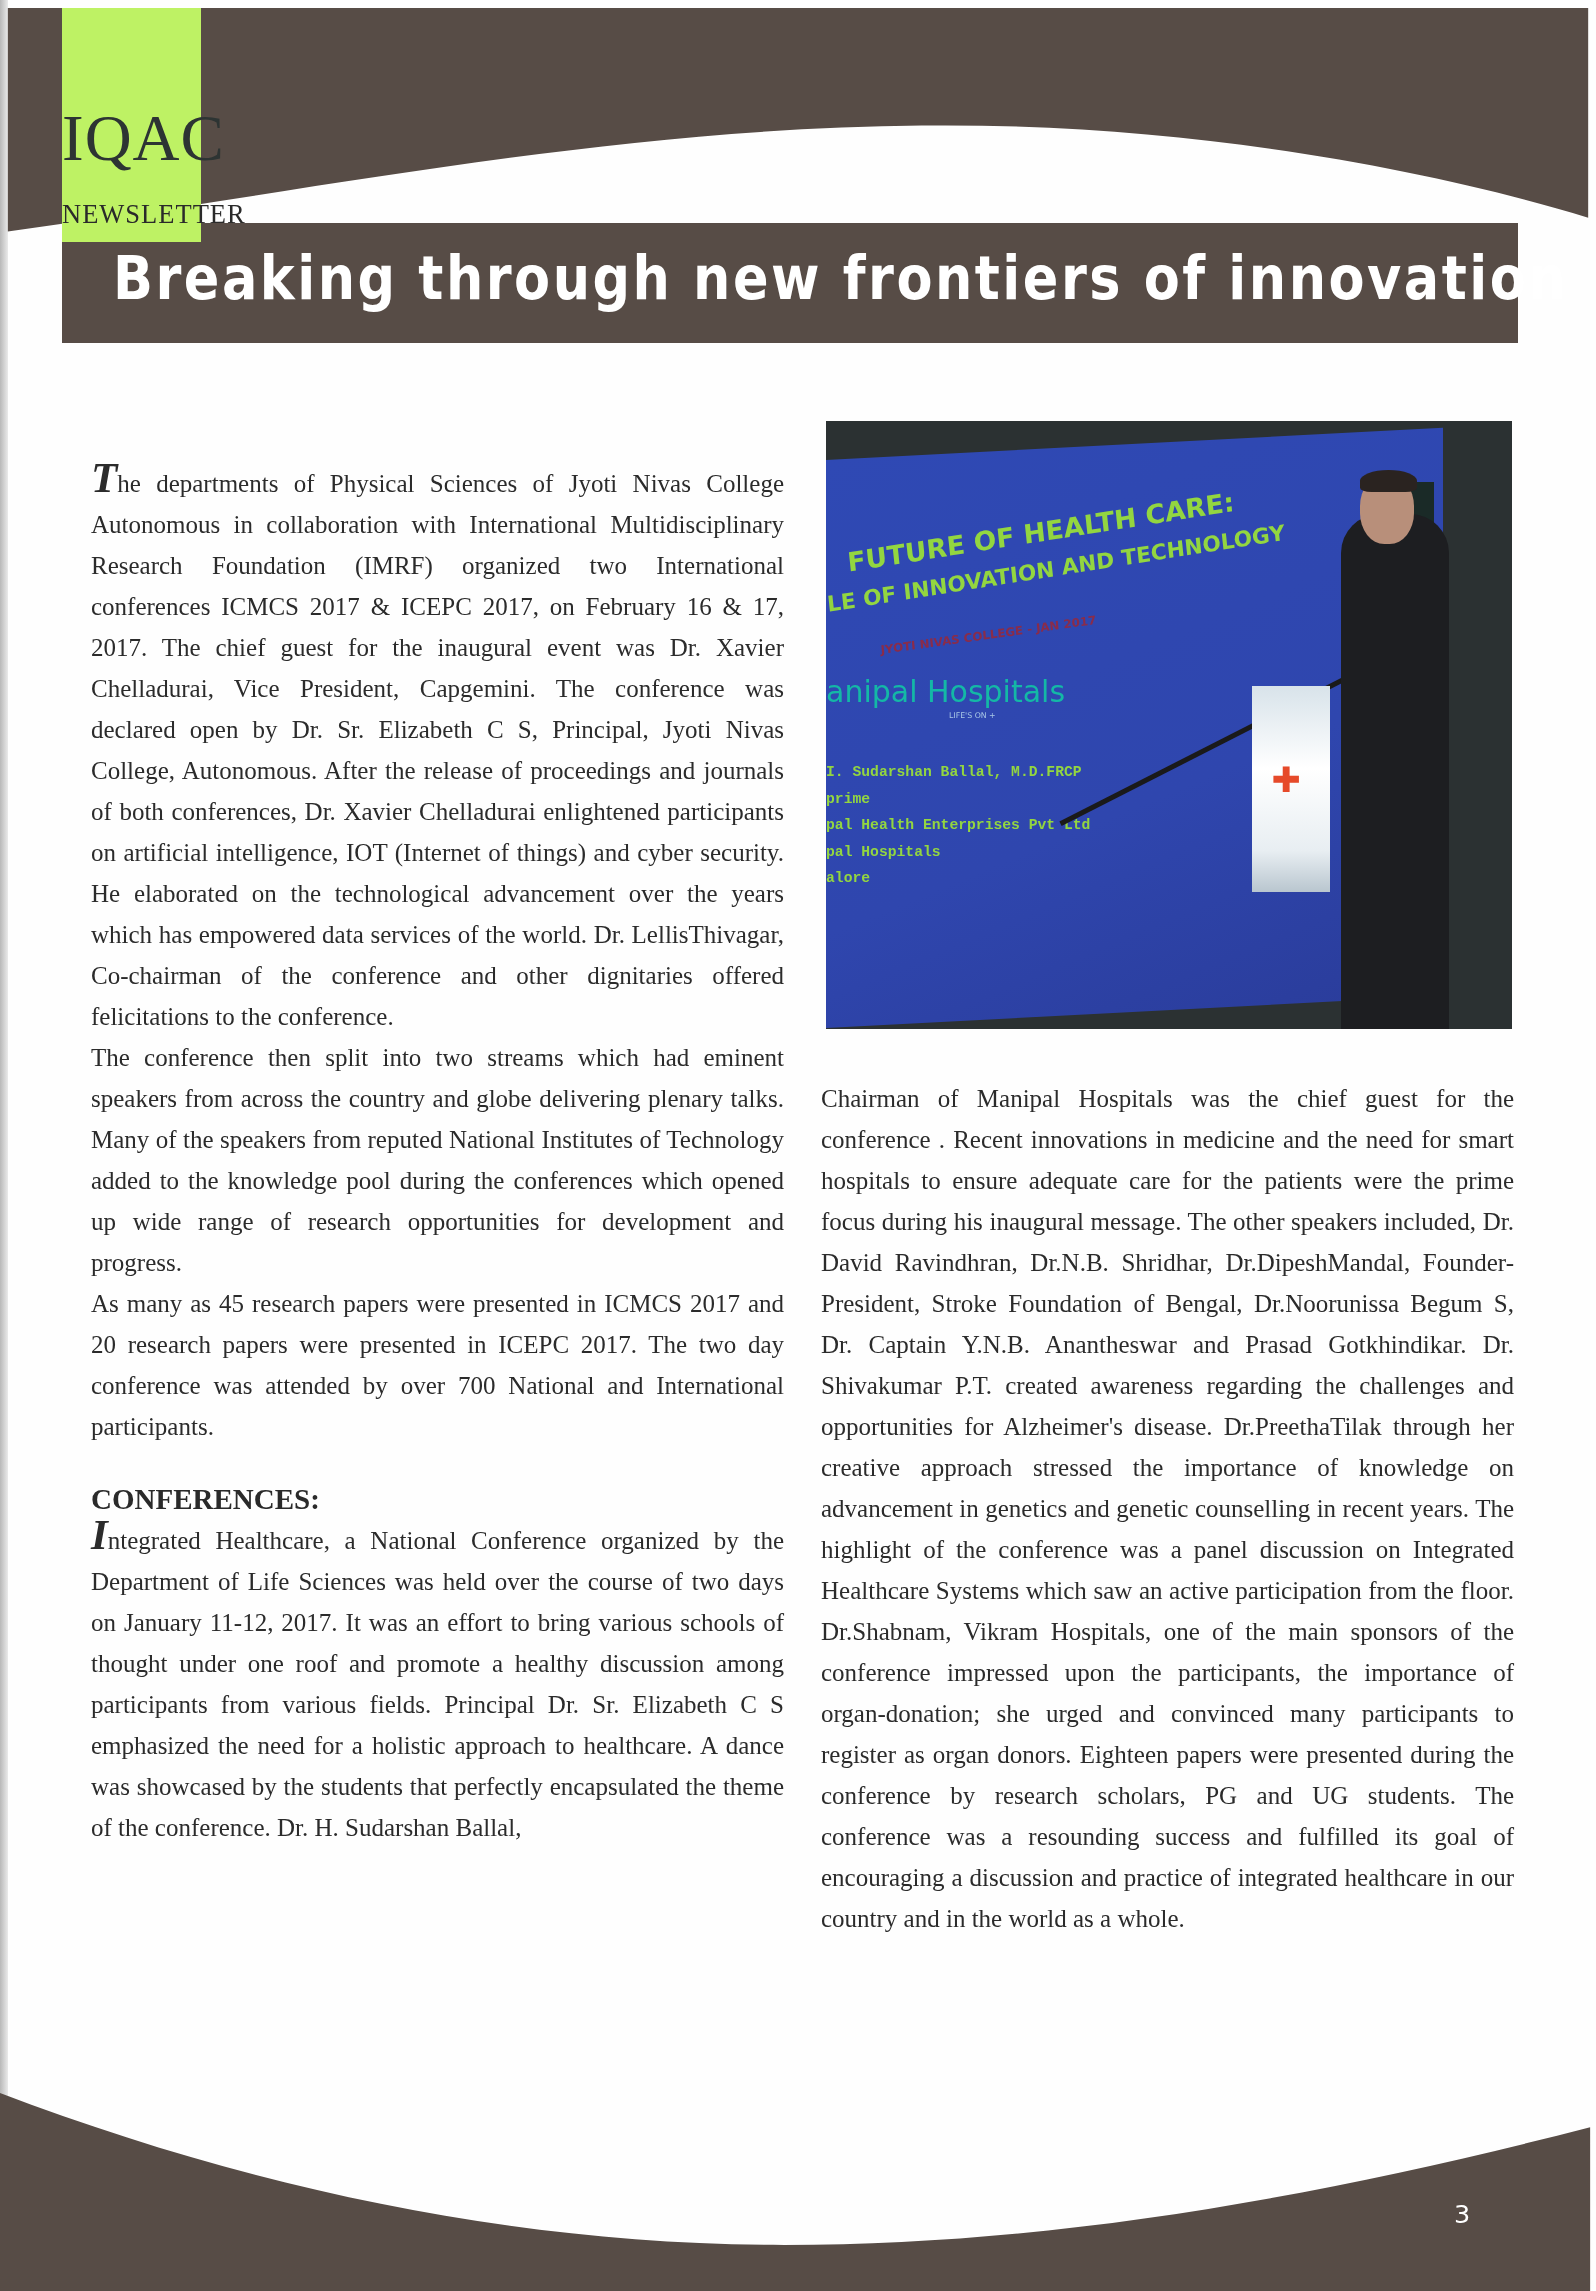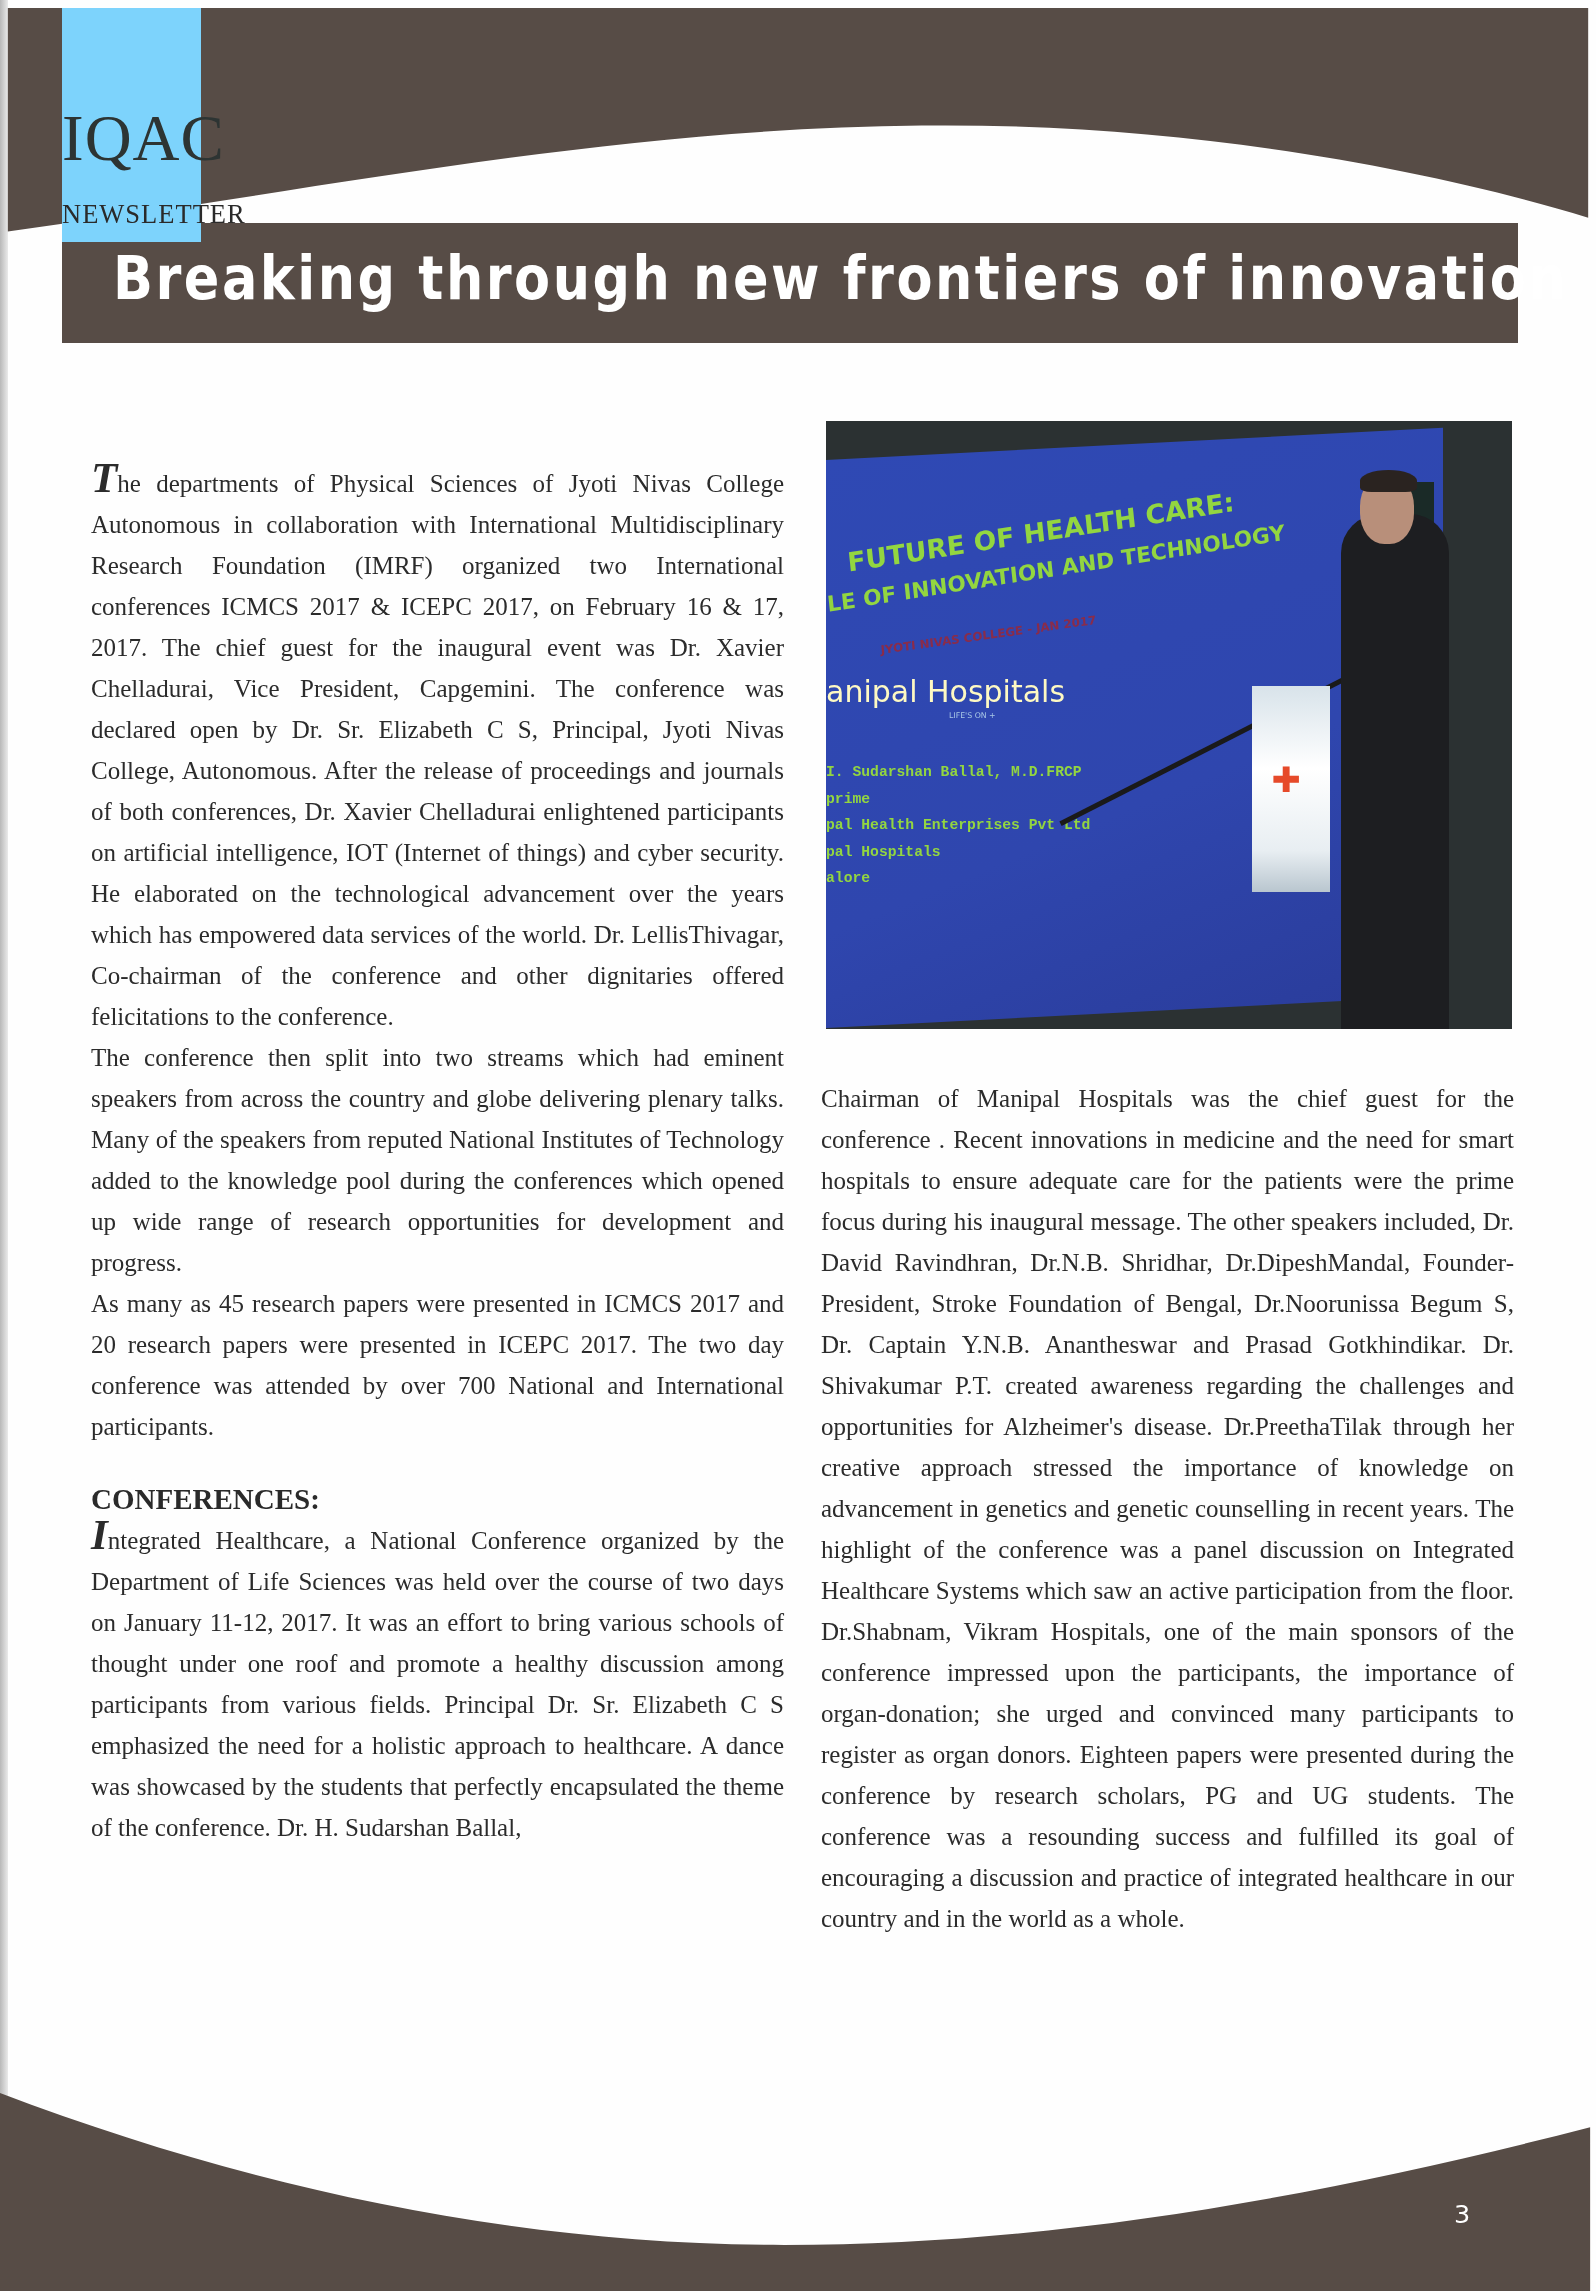--- a/index.html
+++ b/index.html
@@ -1,39 +1,39 @@
 <!DOCTYPE html>
 <html><head>
 <meta charset="utf-8">
 <style>
   html, body { margin: 0; padding: 0; }
   body { width: 1597px; height: 2292px; background: #ffffff; position: relative; overflow: hidden; font-family: "Liberation Serif", "DejaVu Serif", serif; color: #2a2a2a; }
   .page { position: absolute; left: 0; top: 0; width: 1597px; height: 2292px; background: #fefefe; }
   .left-edge { position: absolute; left: 0; top: 0; width: 7.8px; height: 2292px; background: linear-gradient(90deg,#b8b8b8,#eaeaea); }
   .top-band { position: absolute; left: 0; top: 0; width: 1597px; height: 353px; }
   .top-band svg { display: block; }
-  .masthead-box { position: absolute; left: 62px; top: 7.8px; width: 139px; height: 234px; background: #7dd3fc; text-align: center; }
+  .masthead-box { position: absolute; left: 62px; top: 7.8px; width: 139px; height: 234px; background: #bef264; text-align: center; }
   .masthead-iqac { position: absolute; left: 0; right: 0; top: 98px; font-family: "Liberation Serif", serif; font-size: 65px; line-height: 65px; color: #2d3433; letter-spacing: 1px; }
   .masthead-news { position: absolute; left: 0; right: 0; top: 192px; font-family: "Liberation Serif", serif; font-size: 26.5px; line-height: 29px; color: #2a2a2a; letter-spacing: 1px; text-align: center; }
   .title-banner { position: absolute; left: 62px; top: 223px; width: 1456px; height: 120px; background: #574c46; }
   .title-text { position: absolute; left: 113px; top: 239px; width: 1372px; font-family: "DejaVu Sans", sans-serif; font-weight: bold; font-size: 61px; line-height: 78px; color: #ffffff; letter-spacing: 2.9px; transform: scaleX(0.86); transform-origin: left center; white-space: nowrap; }
   .col { position: absolute; font-size: 25px; line-height: 41px; text-align: justify; color: #2b2b2b; }
   .col-left { left: 91px; top: 421px; width: 693px; }
   .col-right { left: 821px; top: 1078px; width: 693px; }
   .section-heading { font-family: "Liberation Serif", serif; font-weight: bold; font-size: 27.4px; line-height: 40px; color: #2a2a2a; text-align: justify; margin: 0; }
   .para { margin: 0; }
   .gap-top { margin-top: 39px; }
   .dropcap { font-style: italic; font-weight: bold; font-size: 43px; line-height: 35px; }
   .bio-heading { margin-top: 35px; font-size: 29px; line-height: 35px; }
   .photo { position: absolute; left: 826px; top: 421px; width: 686px; height: 608px; background: #2b3132; overflow: hidden; }
   .photo-screen { position: absolute; left: 0; top: 39px; width: 617px; height: 568px; background: linear-gradient(160deg,#2f49b4 0%,#2f46ae 60%,#2a3c9a 100%); transform: skewY(-3deg); transform-origin: left top; }
   .photo-l1 { position: absolute; left: 19.6px; top: 88px; font-family: "DejaVu Sans", sans-serif; font-weight: bold; font-size: 26.5px; color: #93d640; transform: rotate(-6deg); transform-origin: left top; white-space: nowrap; }
   .photo-l2 { position: absolute; left: 0px; top: 132px; font-family: "DejaVu Sans", sans-serif; font-weight: bold; font-size: 21.6px; color: #93d640; transform: rotate(-6deg); transform-origin: left top; white-space: nowrap; }
   .photo-l3 { position: absolute; left: 54px; top: 186px; font-family: "DejaVu Sans", sans-serif; font-weight: bold; font-size: 11.8px; color: #8a2c4a; transform: rotate(-5deg); transform-origin: left top; white-space: nowrap; }
-  .photo-l4 { position: absolute; left: 0px; top: 253px; font-family: "DejaVu Sans", sans-serif; font-size: 30px; color: #fef9c3; white-space: nowrap; }
+  .photo-l4 { position: absolute; left: 0px; top: 253px; font-family: "DejaVu Sans", sans-serif; font-size: 30px; color: #14b8a6; white-space: nowrap; }
   .photo-l5 { position: absolute; left: 123px; top: 290px; font-family: "DejaVu Sans", sans-serif; font-size: 7.8px; color: #a9c8e6; white-space: nowrap; }
   .photo-sign { position: absolute; left: 0px; top: 338px; font-family: Liberation Mono, monospace; font-weight: bold; font-size: 14.7px; line-height: 26.5px; color: #93d640; white-space: nowrap; }
   .photo-podium { position: absolute; left: 426px; top: 265px; width: 78px; height: 206px; background: linear-gradient(180deg,#d8e3ea,#ffffff 40%,#e8eef2 80%,#b9c6cf); }
   .photo-podium-mark { position: absolute; left: 19.6px; top: 74px; font-family: "DejaVu Sans", sans-serif; font-size: 35px; color: #e64a2a; }
   .photo-person { position: absolute; left: 515px; top: 93px; width: 108px; height: 515px; background: #1d1e21; border-radius: 39px 39px 0 0; }
   .photo-head { position: absolute; left: 534px; top: 54px; width: 54px; height: 69px; background: #b88f7a; border-radius: 45%; }
   .photo-hair { position: absolute; left: 534px; top: 49px; width: 57px; height: 21.6px; background: #2a2320; border-radius: 50% 50% 20% 20%; }
   .photo-logo { position: absolute; left: 564px; top: 61px; width: 44px; height: 69px; background: #1a2a27; }
   .photo-mic { position: absolute; left: 196px; top: 240px; width: 353px; height: 4.9px; background: #1a1a1a; transform: rotate(-27deg); transform-origin: right center; }
   .bottom-band { position: absolute; left: 0; top: 2088px; width: 1597px; height: 204px; }

